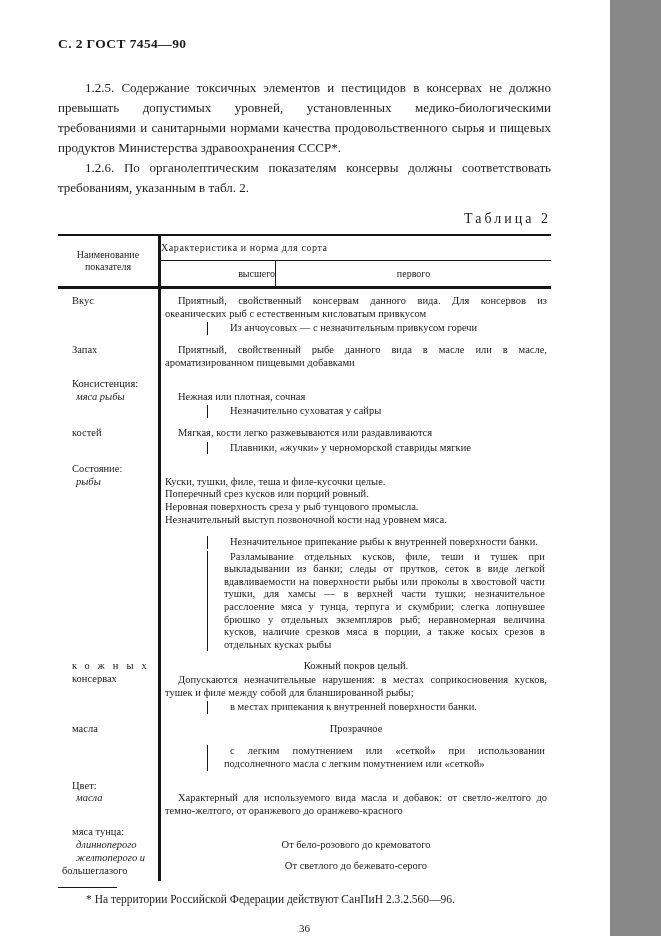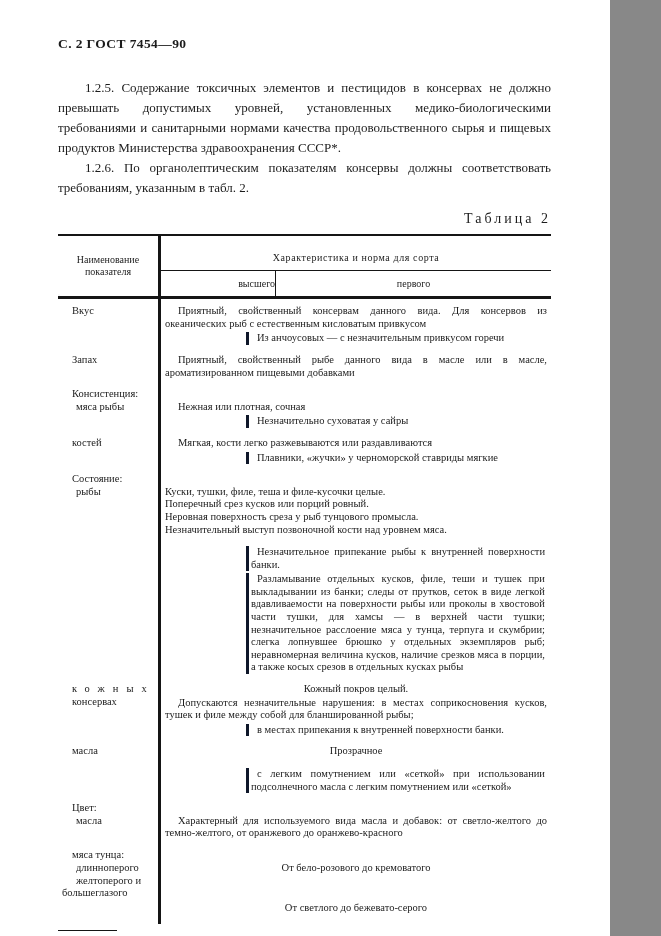--- a/index.html
+++ b/index.html
@@ -12,41 +12,41 @@
   .doc-header{font-weight:bold;font-size:13.5px;letter-spacing:.4px;margin-bottom:26px;}
   .intro{font-size:13px;line-height:20px;text-align:justify;text-indent:27px;margin:0;}
   .table-caption{text-align:right;font-size:14px;letter-spacing:3px;margin-top:13px;margin-bottom:7px;}
 
   
   .gtable{border-top:2px solid #151515;font-size:10.5px;line-height:12.6px;}
   .thead{display:flex;border-bottom:3px solid #151515;align-items:stretch;}
   .th-col1{width:100px;display:flex;align-items:center;justify-content:center;
            text-align:center;font-size:10px;line-height:12.5px;padding:4px 6px;box-sizing:border-box;}
   .th-right{flex:1;border-left:3px solid #151515;display:flex;flex-direction:column;}
-  .th-span{text-align:center;padding:16px 0 5px;border-bottom:1px solid #151515;font-size:10px;letter-spacing:.6px;}
+  .th-span{text-align:left;padding:6px 0 5px;border-bottom:1px solid #151515;font-size:10px;letter-spacing:.6px;}
   .th-subs{display:flex;flex:1;}
   .th-sub1{width:114px;text-align:right;padding:7px 0 6px;font-size:10px;box-sizing:border-box;}
   .th-sub2{flex:1;border-left:1px solid #151515;text-align:center;padding:7px 0 6px;font-size:10px;}
 
   .trow{display:flex;align-items:stretch;}
   .tlabel{width:100px;box-sizing:border-box;padding:6px 2px 0 14px;line-height:12.8px;}
-  .tlabel .l2{padding-left:4px;}
+  .tlabel .l2{padding-left:4px;font-style:italic;}
   .tlabel .l-sp{letter-spacing:8px;white-space:nowrap;}
   .tlabel .l-out{margin-left:-10px;}
   .tcontent{flex:1;border-left:3px solid #151515;box-sizing:border-box;padding:6px 0 2px 0;}
   .trow:last-child .tcontent{padding-bottom:8px;}
 
   .p-span{margin:0 4px 1px 4px;text-align:justify;text-indent:13px;}
   .p-lines{margin:0 4px 1px 4px;white-space:pre-line;}
-  .p-perv{margin:2px 6px 1px 85px;padding-left:2px;border-left:3px solid #0f172a;
+  .p-perv{margin:2px 6px 1px 46px;padding-left:16px;border-left:1px solid #0f172a;
           text-align:justify;text-indent:6px;}
   .p-center{margin:0 4px 1px 4px;text-align:center;}
   .offset1{margin-top:12.6px;}
   .gap-big{margin-top:10px;}
-  .gap-line{margin-top:28px;}
+  .gap-line{margin-top:8px;}
 
   .footnote-rule{width:59px;border-top:1px solid #151515;margin:6px 0 5px 0;}
   .footnote{font-size:11.5px;margin:0 0 0 28px;}
   .page-number{text-align:center;font-size:11px;margin-top:17px;}
 </style>
 </head>
 <body>
 
 <div class="page">
 

